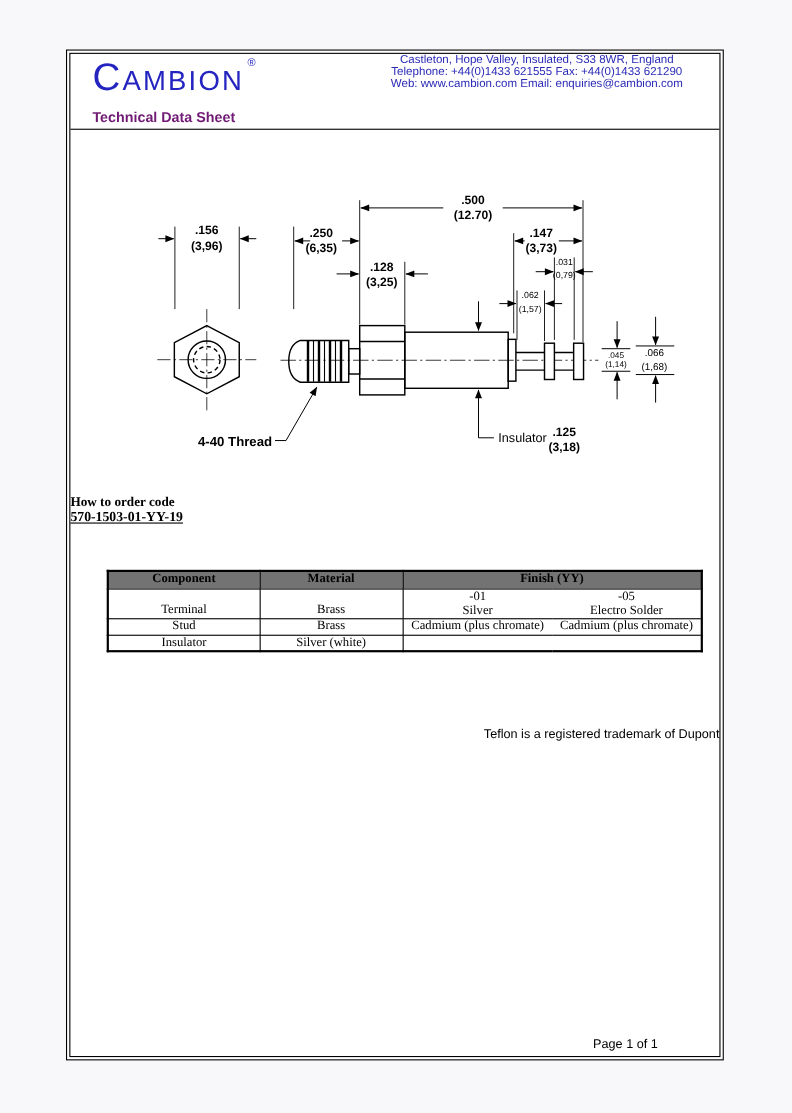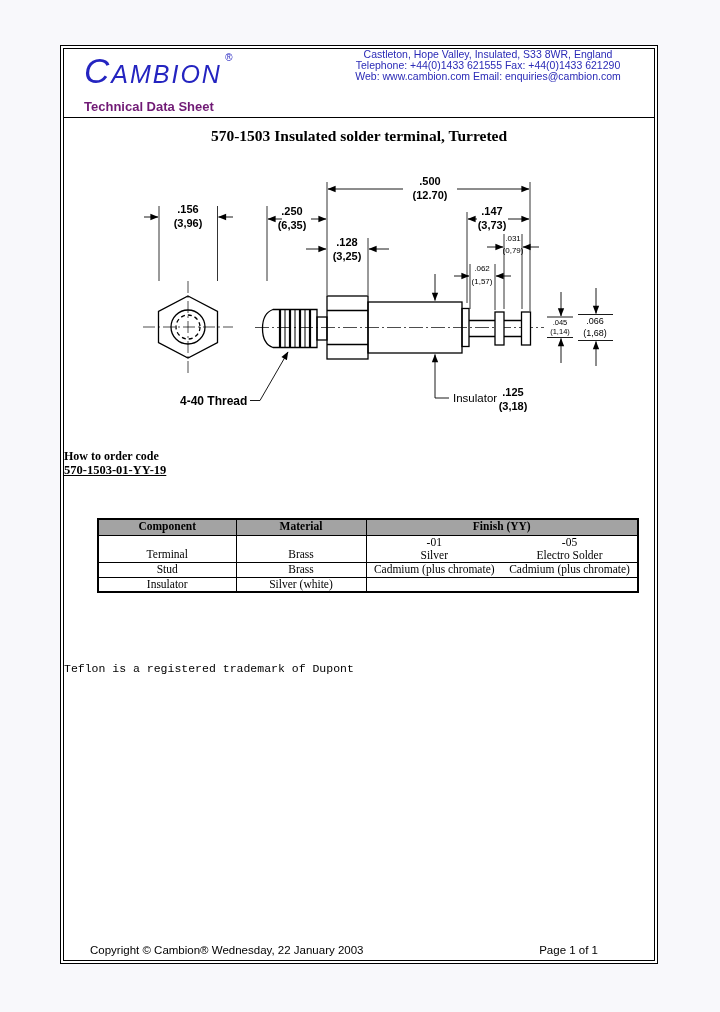--- a/index.html
+++ b/index.html
@@ -3,21 +3,21 @@
 <meta charset="utf-8">
 <style>
   html,body{margin:0;padding:0}
   body{width:720px;height:1012px;background:#f8f8fb;position:relative;
        font-family:"Liberation Sans",sans-serif;color:#000}
   .page{position:absolute;left:60px;top:45px;width:598px;height:919px;
         background:#fff;border:4px double #000;box-sizing:border-box}
   
   .hdr{position:absolute;left:0;top:0;width:100%;height:69px;
        border-bottom:1px solid #000;box-sizing:border-box}
-  .logo{position:absolute;left:20px;top:2px;color:#2424c0;font-style:italic;
+  .logo{position:absolute;left:20px;top:2px;color:#2424c0;
         font-size:25px;letter-spacing:2px;white-space:nowrap}
   .logo .big{font-size:35px}
   .logo .reg{font-size:10px;vertical-align:22px;letter-spacing:0;margin-left:3px}
   .tagline{position:absolute;left:20px;bottom:3px;color:#701a75;
            font-weight:bold;font-size:13px}
   .contact{position:absolute;right:1px;top:0;width:330px;text-align:center;color:#2a2ab6}
   .contact .name{font-size:21px;line-height:25px;white-space:nowrap}
   .contact .ltd{font-size:13px}
   .contact .line{font-size:10.5px;line-height:11px;white-space:nowrap}
   
@@ -42,47 +42,46 @@
          font-family:"Liberation Serif",serif;font-weight:bold;
          font-size:12px;line-height:14px}
   .order .code{text-decoration:underline;font-size:12.5px}
   
   table{border-collapse:collapse;position:absolute;left:33px;
         font-family:"Liberation Serif",serif;font-size:11.5px;
         border:2px solid #000;table-layout:fixed}
   .tbl1{top:469px;width:540px}
   .tbl2{top:572px;width:540px}
   th,td{border:1px solid #000;text-align:center;padding:0 2px;line-height:1.2}
-  th{background:#a3a3a3;font-weight:bold}
+  th{background:#737373;font-weight:bold}
   .nb-r{border-right:none}.nb-l{border-left:none}
   .vb{vertical-align:bottom}
   .h16{height:16px}.h27{height:27px}.h15{height:15px}.h14{height:14px}.h13{height:13px}
   .fin2 div{line-height:13px}
   
-  .note{position:absolute;top:613px;width:100%;text-align:left;
-        font-family:Liberation Mono, monospace;font-size:11.5px}
+  .note{position:absolute;top:613px;width:100%;text-align:right;
+        font-family:Liberation Sans, sans-serif;font-size:11.5px}
   .footer{position:absolute;bottom:4px;left:26px;right:56px;font-size:11.5px}
   .footer .pg{position:absolute;right:0;bottom:0}
 </style>
 </head>
 <body>
 
 <div class="page">
 
   <div class="hdr">
     <div class="logo"><span class="big">C</span><span>AMBION</span><span class="reg">®</span></div>
     <div class="tagline">Technical Data Sheet</div>
     <div class="contact">
       <div class="line">Castleton, Hope Valley, Insulated, S33 8WR, England</div>
       <div class="line">Telephone: +44(0)1433 621555  Fax: +44(0)1433 621290</div>
       <div class="line">Web: www.cambion.com Email: enquiries@cambion.com</div>
     </div>
   </div>
 
-  <div class="title">570-1503 Insulated solder terminal, Turreted</div>
 
   <svg class="drawing" width="500" height="250" viewBox="0 0 500 250">
     <defs>
       <marker id="arw" markerWidth="10" markerHeight="8" refX="9" refY="4" orient="auto">
         <path d="M0.5,0.5 L9.5,4 L0.5,7.5 Z" fill="#000"></path>
       </marker>
       <pattern id="hatch" patternUnits="userSpaceOnUse" width="5.5" height="5.5">
         <path d="M-1,6.5 L6.5,-1 M-1,1 L1,-1 M4.5,6.5 L6.5,4.5" stroke="#000" stroke-width="0.9" fill="none"></path>
       </pattern>
     </defs>
@@ -252,17 +251,16 @@
       <td class="nb-r"></td>
       <td class="nb-l"></td>
     </tr>
   </tbody>
     </table>
 
 
   <div class="note">Teflon is a registered trademark of Dupont</div>
 
   <div class="footer">
-    <span>Copyright © Cambion® Wednesday, 22 January 2003</span>
     <span class="pg">Page 1 of  1</span>
   </div>
 
 </div>
 
 </body></html>

